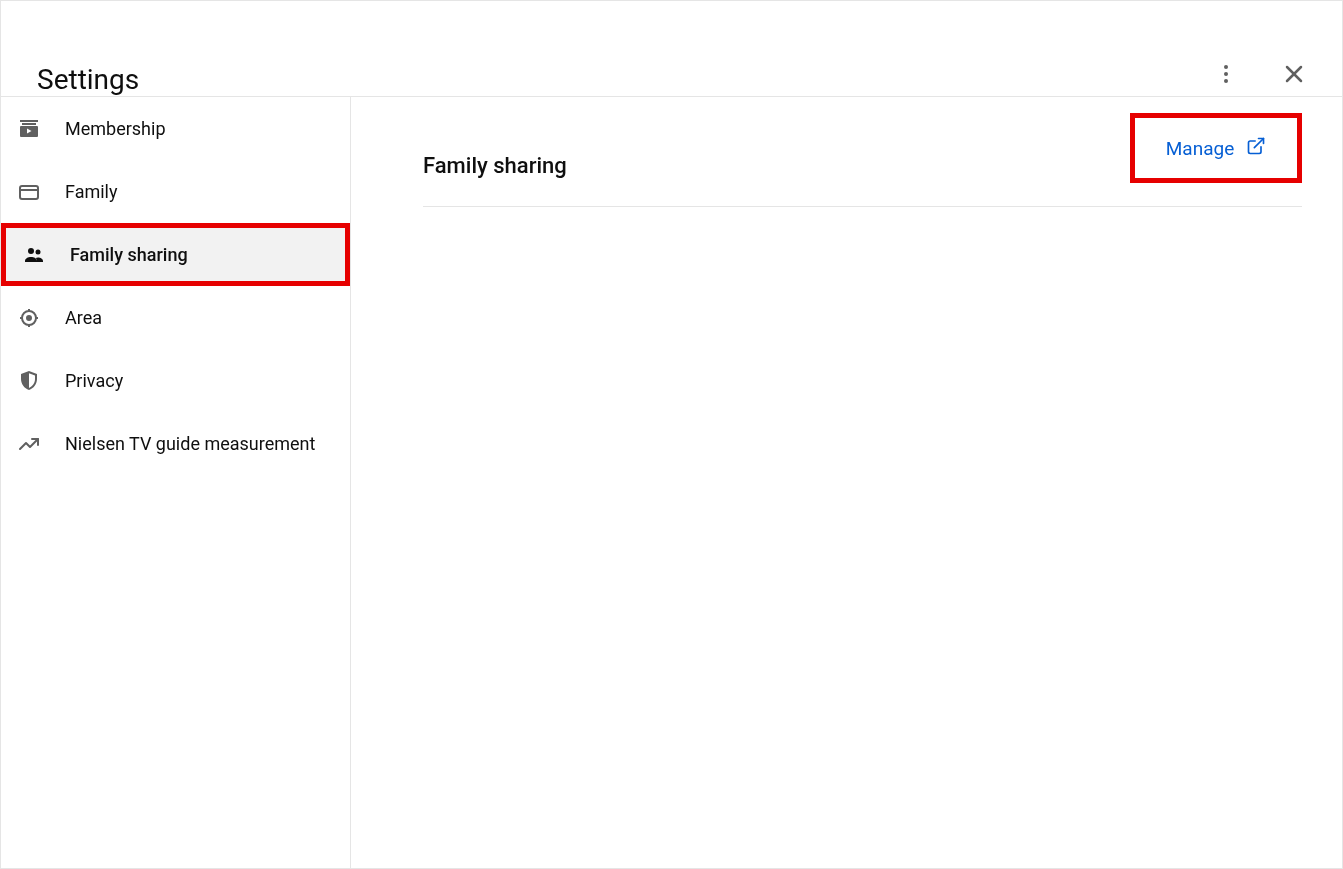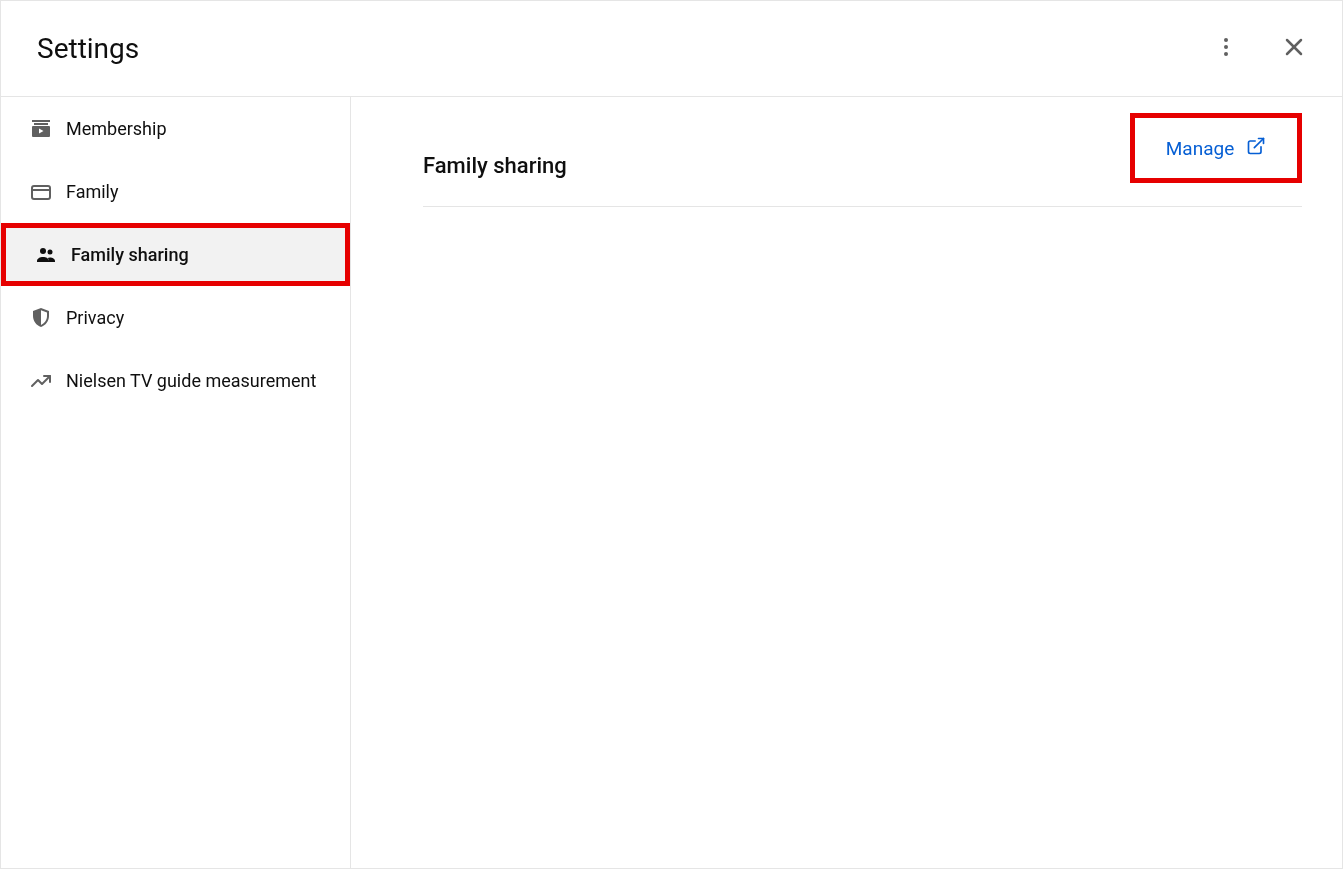--- a/index.html
+++ b/index.html
@@ -11,21 +11,21 @@
       font-family: Roboto, Arial, sans-serif;
       background: #fff;
       color: #0f0f0f;
       width: 1343px;
       height: 869px;
       overflow: hidden;
       border: 1px solid #e5e5e5;
     }
     .header {
       display: flex;
-      align-items: center;
+      align-items: flex-end;
       justify-content: space-between;
       height: 96px;
       padding: 0 28px 0 36px;
       border-bottom: 1px solid #e5e5e5;
     }
     .header-title {
       font-size: 28px;
       font-weight: 400;
       color: #0f0f0f;
     }
@@ -53,23 +53,23 @@
     }
     .sidebar {
       width: 350px;
       border-right: 1px solid #e5e5e5;
       padding-top: 0;
     }
     .sidebar-item {
       display: flex;
       align-items: center;
       height: 63px;
-      padding: 0 28px;
+      padding: 0 16px;
       cursor: pointer;
-      gap: 13px;
+      gap: 24px;
     }
     .sidebar-item.selected {
       background: #f2f2f2;
     }
     .sidebar-item .icon-wrap {
       width: 24px;
       height: 24px;
       display: flex;
       align-items: center;
       justify-content: center;
@@ -195,20 +195,33 @@
             <circle cx="9" cy="8" r="3"></circle>
             <circle cx="16" cy="9" r="2.5"></circle>
             <path d="M3 18c0-2.5 3-4 6-4s6 1.5 6 4v1H3v-1z"></path>
             <path d="M15 19v-1c0-1.2-.5-2.2-1.3-3 .7-.3 1.5-.5 2.3-.5 2.5 0 5 1.2 5 3.5v1h-6z"></path>
           </svg>
       </span>
       <span class="label">Family sharing</span>
     </div>
 
 
+    <div class="sidebar-item">
+      <span class="icon-wrap">
+        <svg viewBox="0 0 24 24" fill="none" stroke="currentColor" stroke-width="2">
+            <circle cx="12" cy="12" r="7"></circle>
+            <circle cx="12" cy="12" r="2" fill="currentColor"></circle>
+            <line x1="12" y1="3" x2="12" y2="5"></line>
+            <line x1="12" y1="19" x2="12" y2="21"></line>
+            <line x1="3" y1="12" x2="5" y2="12"></line>
+            <line x1="19" y1="12" x2="21" y2="12"></line>
+          </svg>
+      </span>
+      <span class="label">Area</span>
+    </div>
 
     <div class="sidebar-item">
       <span class="icon-wrap">
         <svg viewBox="0 0 24 24" fill="currentColor">
             <path d="M12 2l8 3v5c0 5-3.4 9.5-8 11-4.6-1.5-8-6-8-11V5l8-3zm0 2.2V19c3.3-1.4 6-5 6-9V6.4l-6-2.2z"></path>
           </svg>
       </span>
       <span class="label">Privacy</span>
     </div>
 

